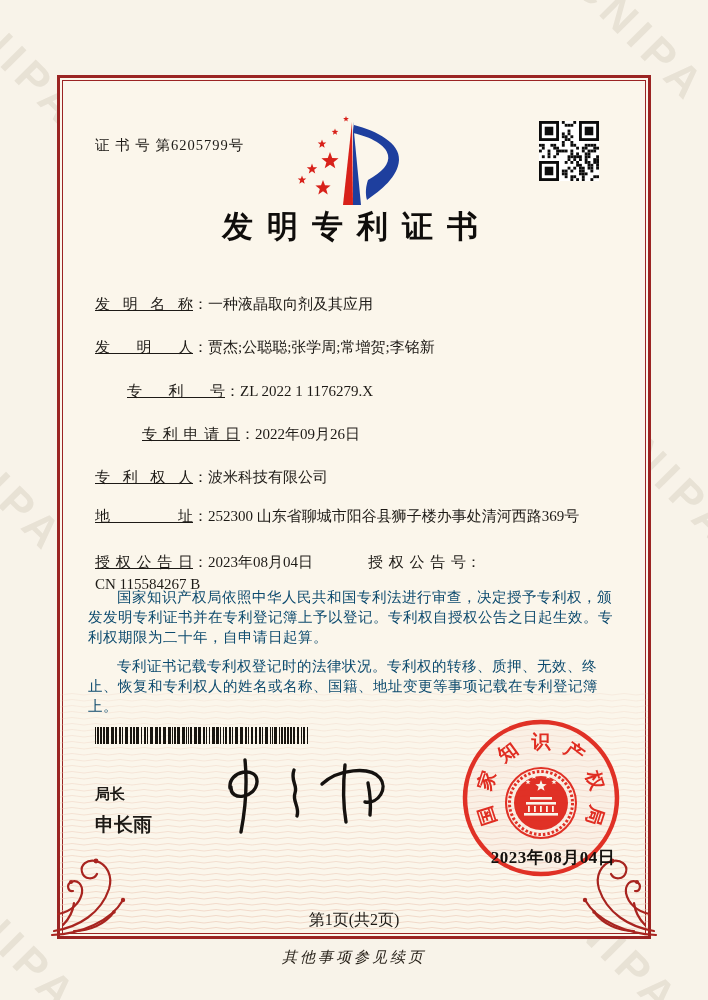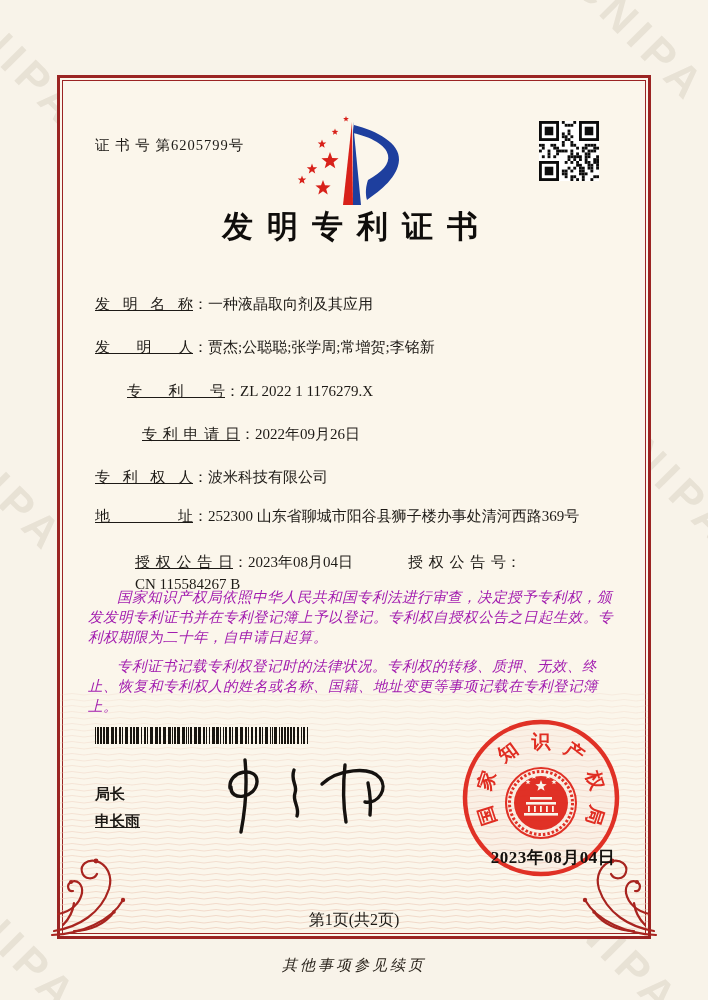--- a/index.html
+++ b/index.html
@@ -33,29 +33,29 @@
     font-size:31px; font-weight:bold; letter-spacing:14px; padding-left:6px;
     box-sizing:border-box; color:#0f0d0b;
   }
   .field-row{left:95px; width:525px; font-size:15px; line-height:22px;}
   .flabel{display:inline-block; width:98px; text-align:justify; text-align-last:justify; vertical-align:top;text-decoration:underline;}
   .fcolon{display:inline-block; width:15px; vertical-align:top;}
   .fvalue{display:inline-block; width:398px; vertical-align:top;}
   .fvalue.narrow{width:160px;}
   .flabel2{display:inline-block; width:98px; text-align:justify; text-align-last:justify; vertical-align:top;}
   .paras{left:88px; top:587px; width:534px; font-size:14.5px; line-height:20px;}
-  .paras p{margin:0 0 9px 0; text-indent:2em; font-style:italic; letter-spacing:0.5px; color:#a21caf;}
+  .paras p{margin:0 0 9px 0; text-indent:2em; letter-spacing:0.5px; color:#0c4a6e;}
   .barcode{left:95px; top:727px; width:218px; height:17px;}
   .sig-title{left:95px; top:785px; font-family:"Liberation Sans","DejaVu Sans",sans-serif; font-size:15px; font-weight:bold;}
-  .sig-name{left:95px; top:812px; font-family:"Liberation Sans","DejaVu Sans",sans-serif; font-size:15px; font-weight:bold;text-decoration:underline;}
+  .sig-name{left:95px; top:812px; font-family:"Liberation Sans","DejaVu Sans",sans-serif; font-size:19px; font-weight:bold;}
   .signature{left:200px; top:754px; width:210px; height:88px;}
   .seal{left:458px; top:715px; width:166px; height:166px;}
   .seal-date{left:474px; top:846px; width:158px; text-align:center; font-size:17px; font-weight:bold; color:#14110e; letter-spacing:0.5px;}
   .page-info{left:57px; top:910px; width:594px; text-align:center; font-size:16px;}
-  .cont-note{left:0; top:948px; width:708px; text-align:center; font-size:15px; font-style:italic; letter-spacing:3px; color:#2a241c;margin-top:8px;}
+  .cont-note{left:0; top:948px; width:708px; text-align:center; font-size:15px; font-style:italic; letter-spacing:3px; color:#2a241c;}
   .waves{left:60px; top:692px; width:588px; height:242px; pointer-events:none;}
   .ornament{width:92px; height:86px;}
   .orn-left{left:49px; top:851px;}
   .orn-right{left:567px; top:851px; transform:scaleX(-1);}
 </style>
 </head>
 <body>
 
 <div class="page">
 
@@ -298,21 +298,21 @@
   </div>
   <div class="abs field-row" style="top:423px;margin-left:47px;">
     <span class="flabel">专利申请日</span><span class="fcolon">：</span><span class="fvalue">2022年09月26日</span>
   </div>
   <div class="abs field-row" style="top:466px;">
     <span class="flabel">专利权人</span><span class="fcolon">：</span><span class="fvalue">波米科技有限公司</span>
   </div>
   <div class="abs field-row" style="top:505px;">
     <span class="flabel">地址</span><span class="fcolon">：</span><span class="fvalue">252300 山东省聊城市阳谷县狮子楼办事处清河西路369号</span>
   </div>
-  <div class="abs field-row" style="top:551px;margin-left:40px;">
+  <div class="abs field-row" style="top:551px;">
     <span class="flabel">授权公告日</span><span class="fcolon">：</span><span class="fvalue narrow">2023年08月04日</span><span class="flabel2">授权公告号</span><span class="fcolon">：</span><span class="fvalue narrow">CN 115584267 B</span>
   </div>
 
   <div class="abs paras">
     <p>国家知识产权局依照中华人民共和国专利法进行审查，决定授予专利权，颁发发明专利证书并在专利登记簿上予以登记。专利权自授权公告之日起生效。专利权期限为二十年，自申请日起算。</p>
     <p>专利证书记载专利权登记时的法律状况。专利权的转移、质押、无效、终止、恢复和专利权人的姓名或名称、国籍、地址变更等事项记载在专利登记簿上。</p>
   </div>
 
   <svg class="abs barcode" id="barcode-svg" viewBox="0 0 218 17">
       <rect x="0" y="0" width="1" height="17" fill="#17140f"></rect>

